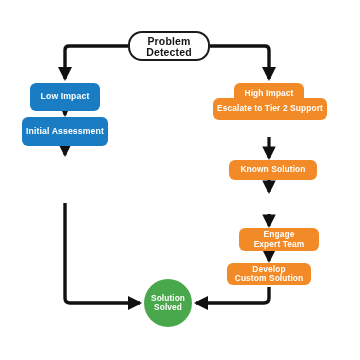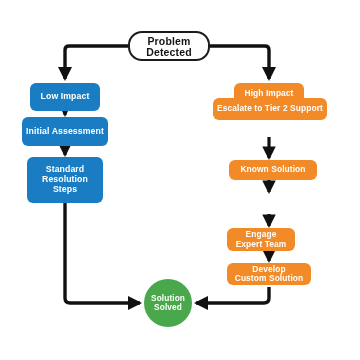--- a/index.html
+++ b/index.html
@@ -108,42 +108,35 @@
   </div>
 
   <div class="node node-blue" style="left:30px; top:83px; width:70px; height:28px;">
     <span>Low Impact</span>
   </div>
 
   <div class="node node-blue" style="left:22px; top:117px; width:86px; height:29px;">
     <span>Initial Assessment</span>
   </div>
 
-  <div class="node node-blue" style="left:27px; top:157px; width:76px; height:46px;">
-    <span class="node-lines">
-      <span>Standard</span>
-      <span>Resolution</span>
-      <span>Steps</span>
-    </span>
-  </div>
 
   <div class="node node-orange" style="left:234px; top:83px; width:70px; height:21px;">
     <span>High Impact</span>
   </div>
 
   <div class="node node-orange" style="left:213px; top:98px; width:114px; height:22px;">
     <span>Escalate to Tier 2 Support</span>
   </div>
 
   <div class="node node-orange" style="left:229px; top:160px; width:88px; height:20px;">
     <span>Known Solution</span>
   </div>
 
 
-  <div class="node node-orange" style="left:227px; top:228px; width:68px; height:23px;">
+  <div class="node node-orange" style="left:239px; top:228px; width:80px; height:23px;">
     <span class="node-lines">
       <span>Engage</span>
       <span>Expert Team</span>
     </span>
   </div>
 
   <div class="node node-orange" style="left:227px; top:263px; width:84px; height:22px;">
     <span class="node-lines">
       <span>Develop</span>
       <span>Custom Solution</span>

